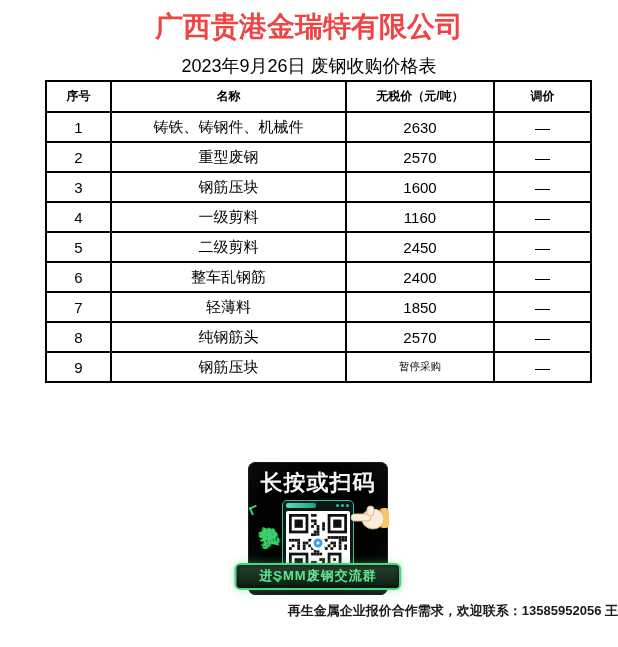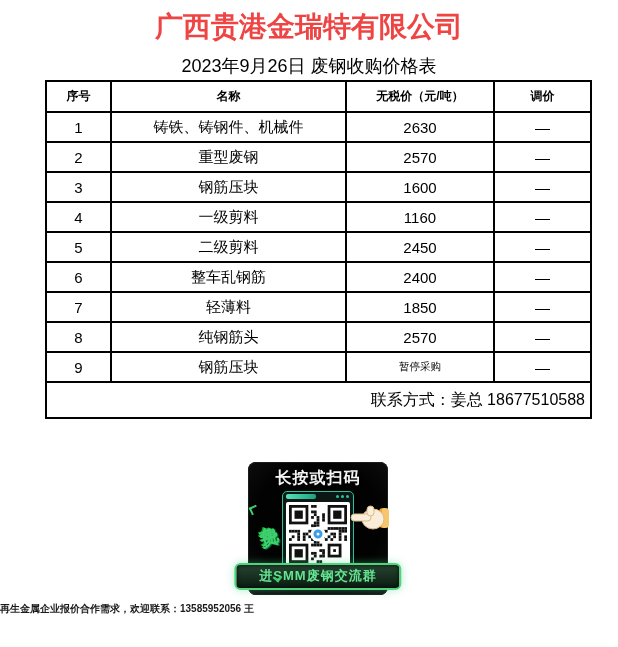--- a/index.html
+++ b/index.html
@@ -34,21 +34,21 @@
   .col-price { width:148px; } .col-adj { width:97px; }
 
   
   .qr-panel {
     position:absolute; left:248px; top:462px; width:140px; height:133px;
     border-radius:8px;
     background:radial-gradient(120% 115% at 50% 45%, #020202 38%, #161616 72%, #343434 100%);
     box-shadow:inset 0 0 0 1px #1c1c1c;
   }
   .qr-headline {
-    padding-top:6px; text-align:center; font-size:16px; font-weight:bold;
+    padding-top:6px; text-align:center; font-size:22px; font-weight:bold;
     color:#f4f4f4; letter-spacing:1px; text-shadow:0 1px 2px #000;
   }
   .qr-frame {
     position:relative; width:72px; height:79px; margin:2px auto 0;
     border:1px solid #2cc29f; border-radius:5px 5px 3px 3px; background:#0c1713;
   }
   .qr-tab {
     position:absolute; top:2px; left:3px; width:30px; height:5px; border-radius:2px;
     background:linear-gradient(90deg,#55e2b6,#1da184);
   }
@@ -85,21 +85,21 @@
   .join-button {
     position:absolute; left:50%; bottom:5px; transform:translateX(-50%);
     white-space:nowrap; font-size:13px; font-weight:bold; letter-spacing:1px;
     color:#63e691; padding:2px 23px 3px;
     border:2px solid #4fd37f; border-radius:6px;
     background:linear-gradient(180deg,#264430 0%, #0b1c11 100%);
     box-shadow:0 0 8px rgba(70,215,130,.45), inset 0 0 4px rgba(0,0,0,.8);
   }
   .footer-note {
     position:absolute; top:602px; left:0; width:100%;
-    text-align:left; font-size:10px; font-weight:bold; color:#1a1a1a;
+    text-align:right; font-size:13px; font-weight:bold; color:#1a1a1a;
   }
 </style>
 </head>
 <body>
 
 <div class="page">
 
   <div class="title">广西贵港金瑞特有限公司</div>
   <div class="subtitle">2023年9月26日 废钢收购价格表</div>
 
@@ -165,23 +165,20 @@
         <td>8</td>
         <td>纯钢筋头</td>
         <td>2570</td>
         <td>—</td>
       </tr>
       <tr>
         <td>9</td>
         <td>钢筋压块</td>
         <td class="small-note">暂停采购</td>
         <td>—</td>
-      </tr>
-      <tr>
-        <td class="contact-cell" colspan="4">联系方式：姜总 18677510588</td>
       </tr>
     </tbody>
   </table>
 
   <div class="qr-panel">
     <div class="qr-headline">长按或扫码</div>
 
     <div class="qr-frame">
       <div class="qr-tab"></div>
       <div class="qr-dots">

